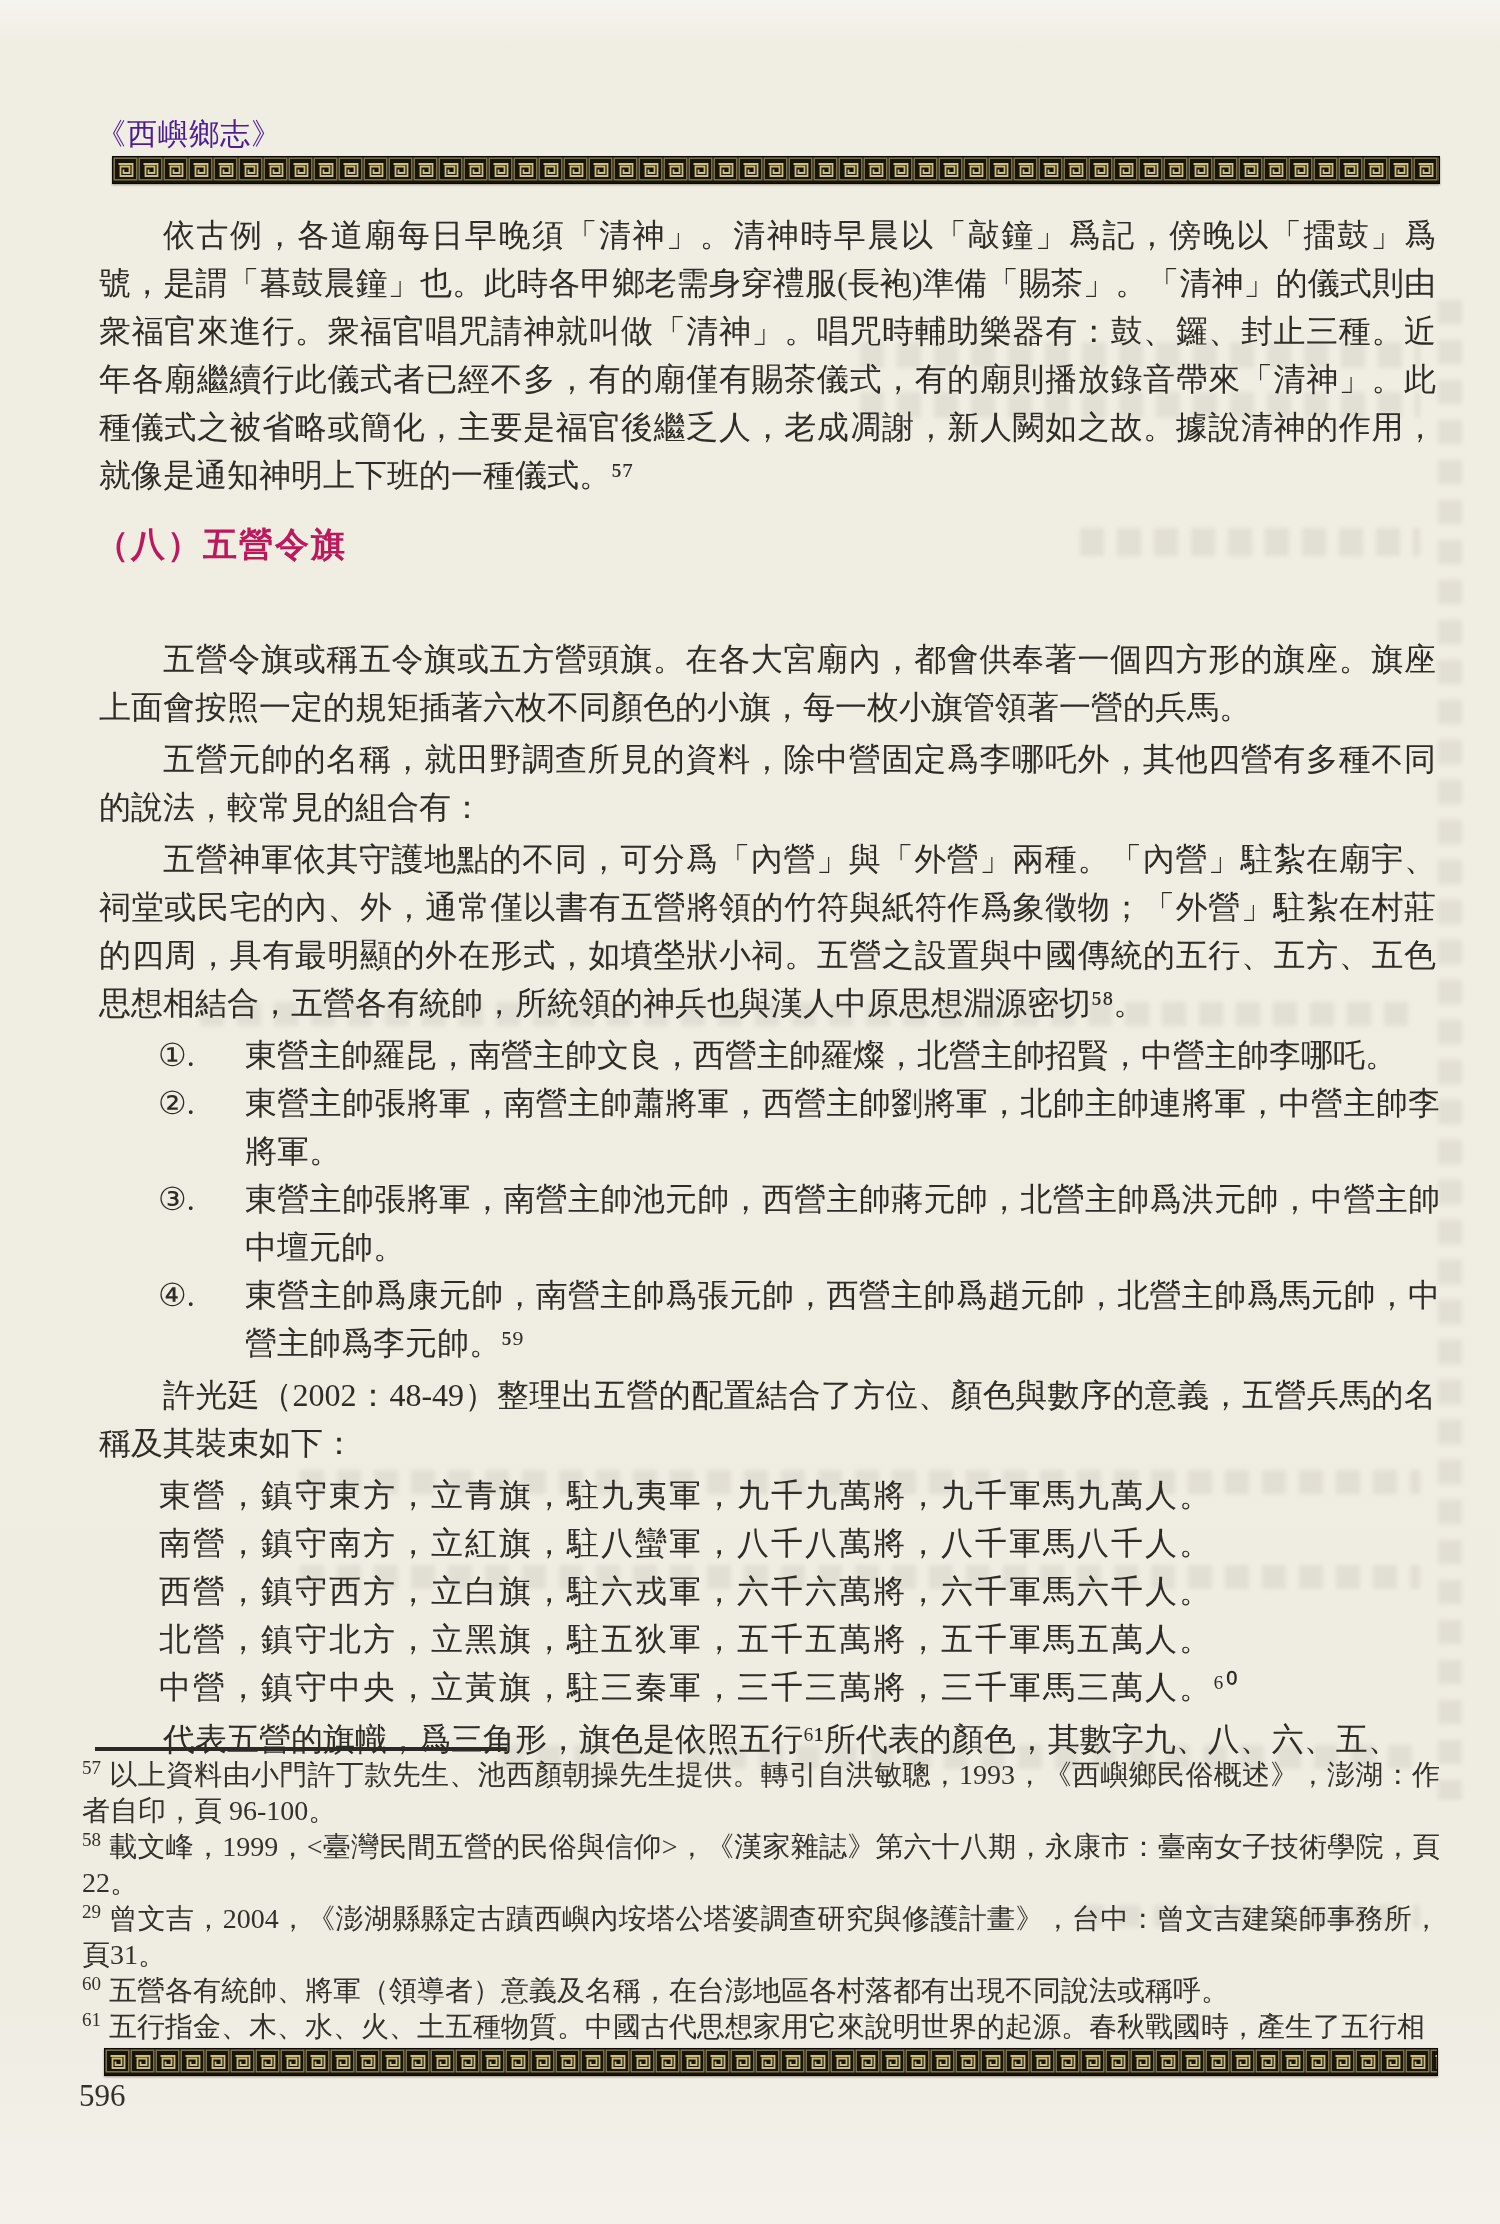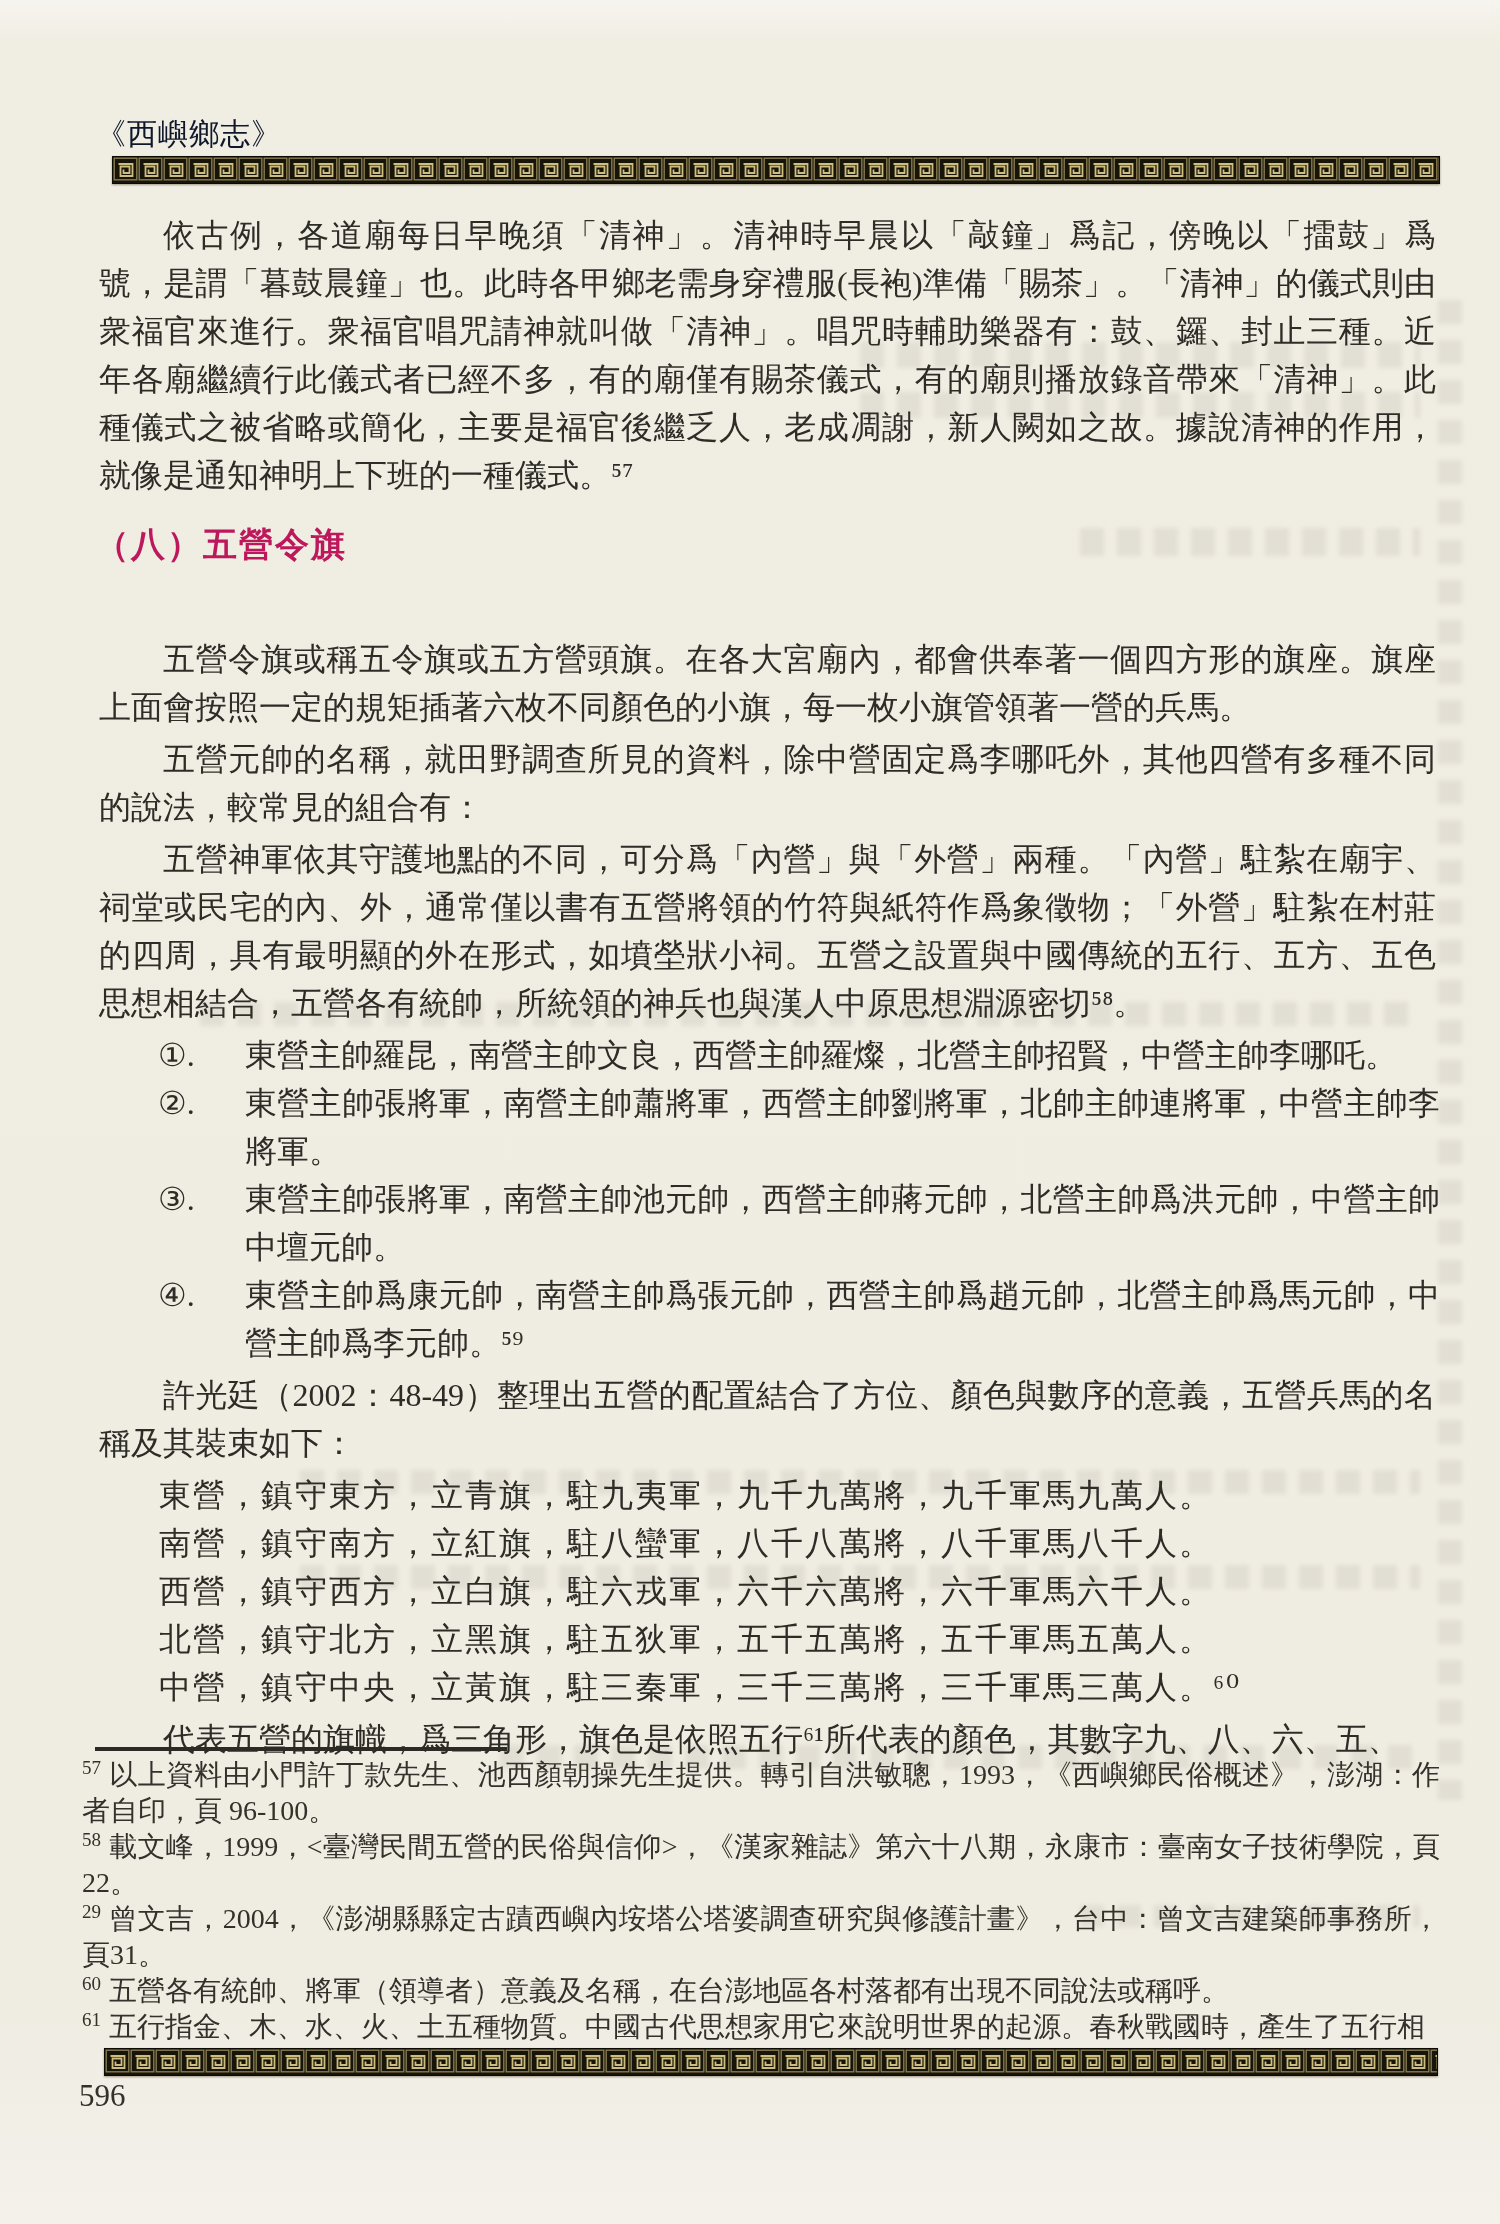--- a/index.html
+++ b/index.html
@@ -11,21 +11,21 @@
   }
   .page{position:absolute;inset:0;}
   
   .ghost{
     position:absolute;
     background:repeating-linear-gradient(90deg,rgba(104,99,86,.9) 0 24px,transparent 24px 37px);
     opacity:.11;filter:blur(2px);pointer-events:none;
   }
   .header-title{
     position:absolute;left:96px;top:114px;
-    font-size:30px;letter-spacing:1px;color:#0f172a;
+    font-size:30px;letter-spacing:1px;color:#4c1d95;
   }
   .meander{
     position:absolute;height:26px;display:flex;overflow:hidden;
     background:#17140a;border:1px solid #0c0a04;
     box-shadow:0 1px 2px rgba(60,50,20,.45);
   }
   .meander svg{flex:0 0 auto;width:25px;height:24px;display:block;}
   .meander.top{left:112px;top:156px;width:1326px;}
   .meander.bottom{left:104px;top:2048px;width:1332px;}
   .main{
@@ -35,21 +35,21 @@
   .main p{margin:4px;}
   .indent{text-indent:2em;}
   h2.section{
     font-size:34px;line-height:48px;font-weight:bold;margin:22px 0 66px 0;
     text-align:left;letter-spacing:2px;color:#be185d;
   }
   ol.camp-list{list-style:none;margin:0;padding:0;}
   ol.camp-list li{position:relative;padding-left:150px;margin:0;}
   ol.camp-list .marker{position:absolute;left:63px;top:0;}
   .verse{padding-left:64px;}
-  .verse div{letter-spacing:2px;}
+  .verse div{letter-spacing:2px;font-family:Liberation Serif, serif;}
   .footnote-sep{
     position:absolute;left:95px;top:1747px;width:412px;height:4px;background:#2c2a24;
   }
   .footnotes{
     position:absolute;left:82px;top:1757px;width:1358px;
     font-size:28px;line-height:36px;text-align:justify;color:#33312b;
   }
   .footnotes p{margin:0;}
   .footnotes sup{font-size:19px;line-height:0;vertical-align:super;padding-right:8px;}
   .page-number{

